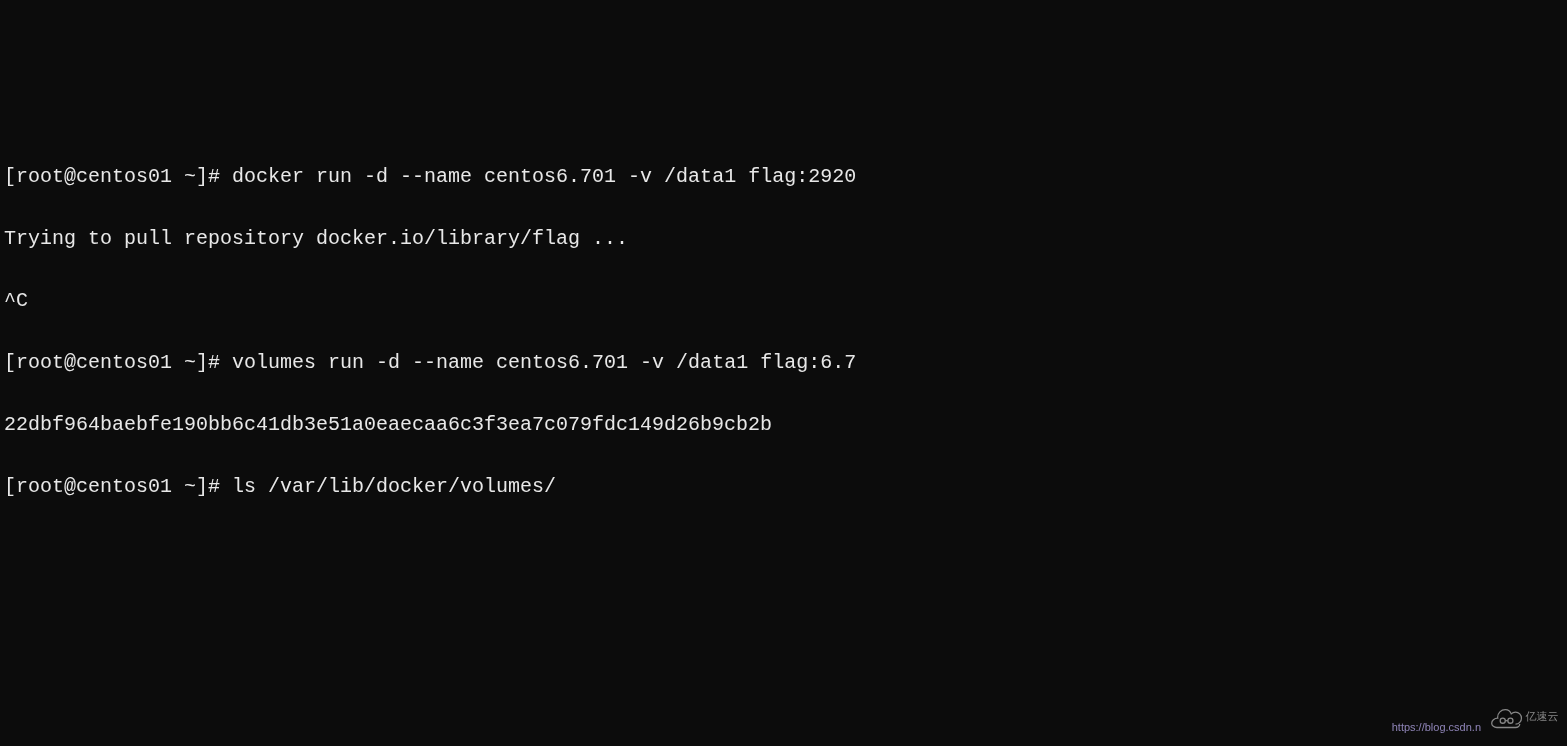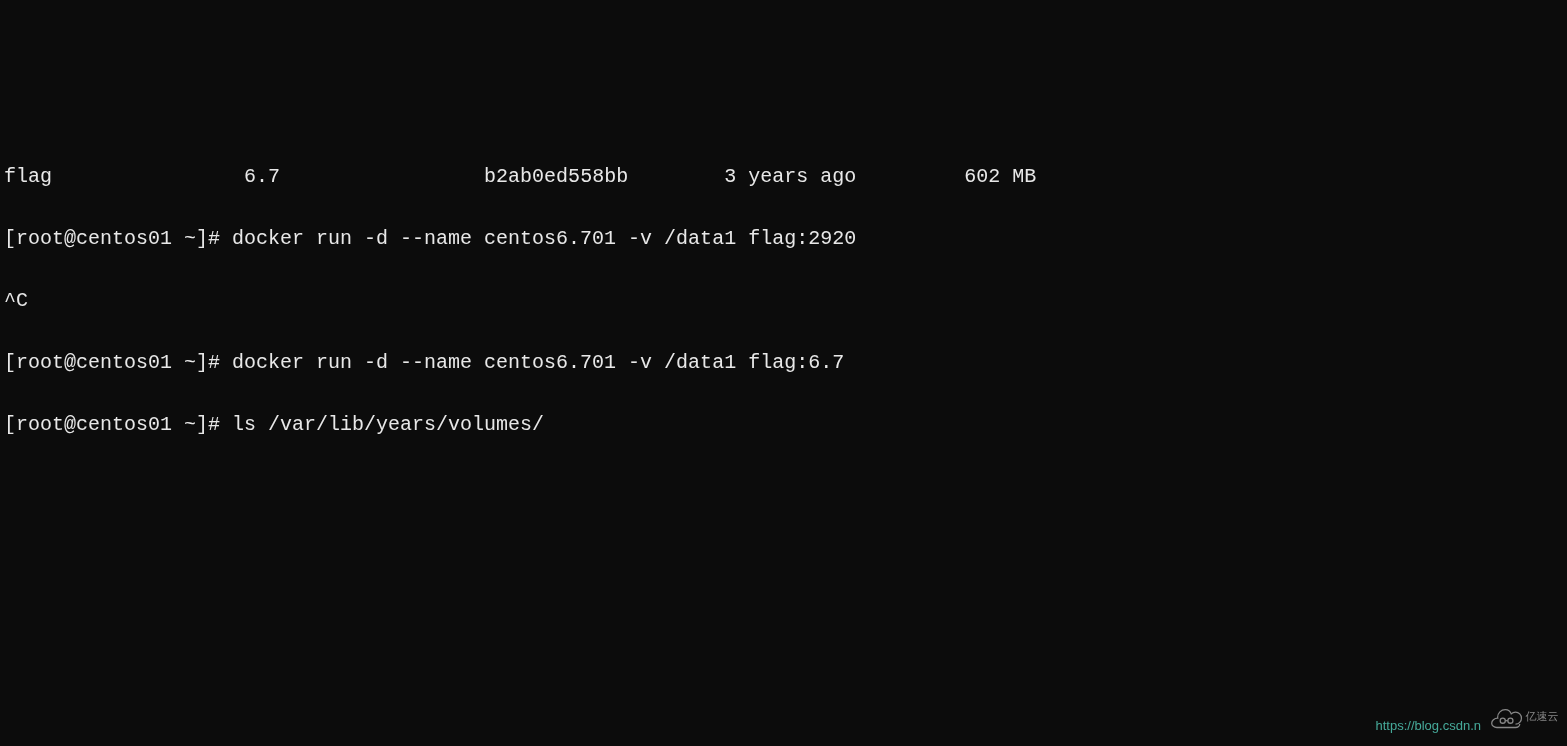--- a/index.html
+++ b/index.html
@@ -20,22 +20,22 @@
       overflow: hidden;
       white-space: pre;
     }
     .line {
       white-space: pre;
     }
     .watermark-text {
       position: absolute;
       bottom: 10px;
       right: 86px;
-      color: #5eead4;
-      font-size: 13px;
+      color: #c4b5fd;
+      font-size: 11px;
       font-family: Arial, sans-serif;
       opacity: 0.7;
       white-space: nowrap;
       margin-top: 8px;
     }
     .watermark-logo {
       position: absolute;
       bottom: 6px;
       right: 4px;
       width: 78px;
@@ -53,25 +53,26 @@
       font-family: Arial, sans-serif;
       margin-left: 2px;
     }
   </style>
 </head>
 <body>
 
 
 
 <div>
-<div class="line"><span>flag</span>                <span>6.7</span>                 <span>b2ab0ed558bb</span>        <span>3 years ago</span>         <span>602 MB</span></div>
 <div class="line"><span>[root@centos01 ~]# </span><span>docker run -d --name centos6.701 -v /data1 flag:2920</span></div>
+<div class="line">Trying to pull repository docker.io/library/flag ... </div>
 <div class="line">^C</div>
-<div class="line"><span>[root@centos01 ~]# </span><span>docker run -d --name centos6.701 -v /data1 flag:6.7</span></div>
-<div class="line"><span>[root@centos01 ~]# </span><span>ls /var/lib/years/volumes/</span></div>
+<div class="line"><span>[root@centos01 ~]# </span><span>volumes run -d --name centos6.701 -v /data1 flag:6.7</span></div>
+<div class="line">22dbf964baebfe190bb6c41db3e51a0eaecaa6c3f3ea7c079fdc149d26b9cb2b</div>
+<div class="line"><span>[root@centos01 ~]# </span><span>ls /var/lib/docker/volumes/</span></div>
 
 
 
 
 
 
 
 
 
 

